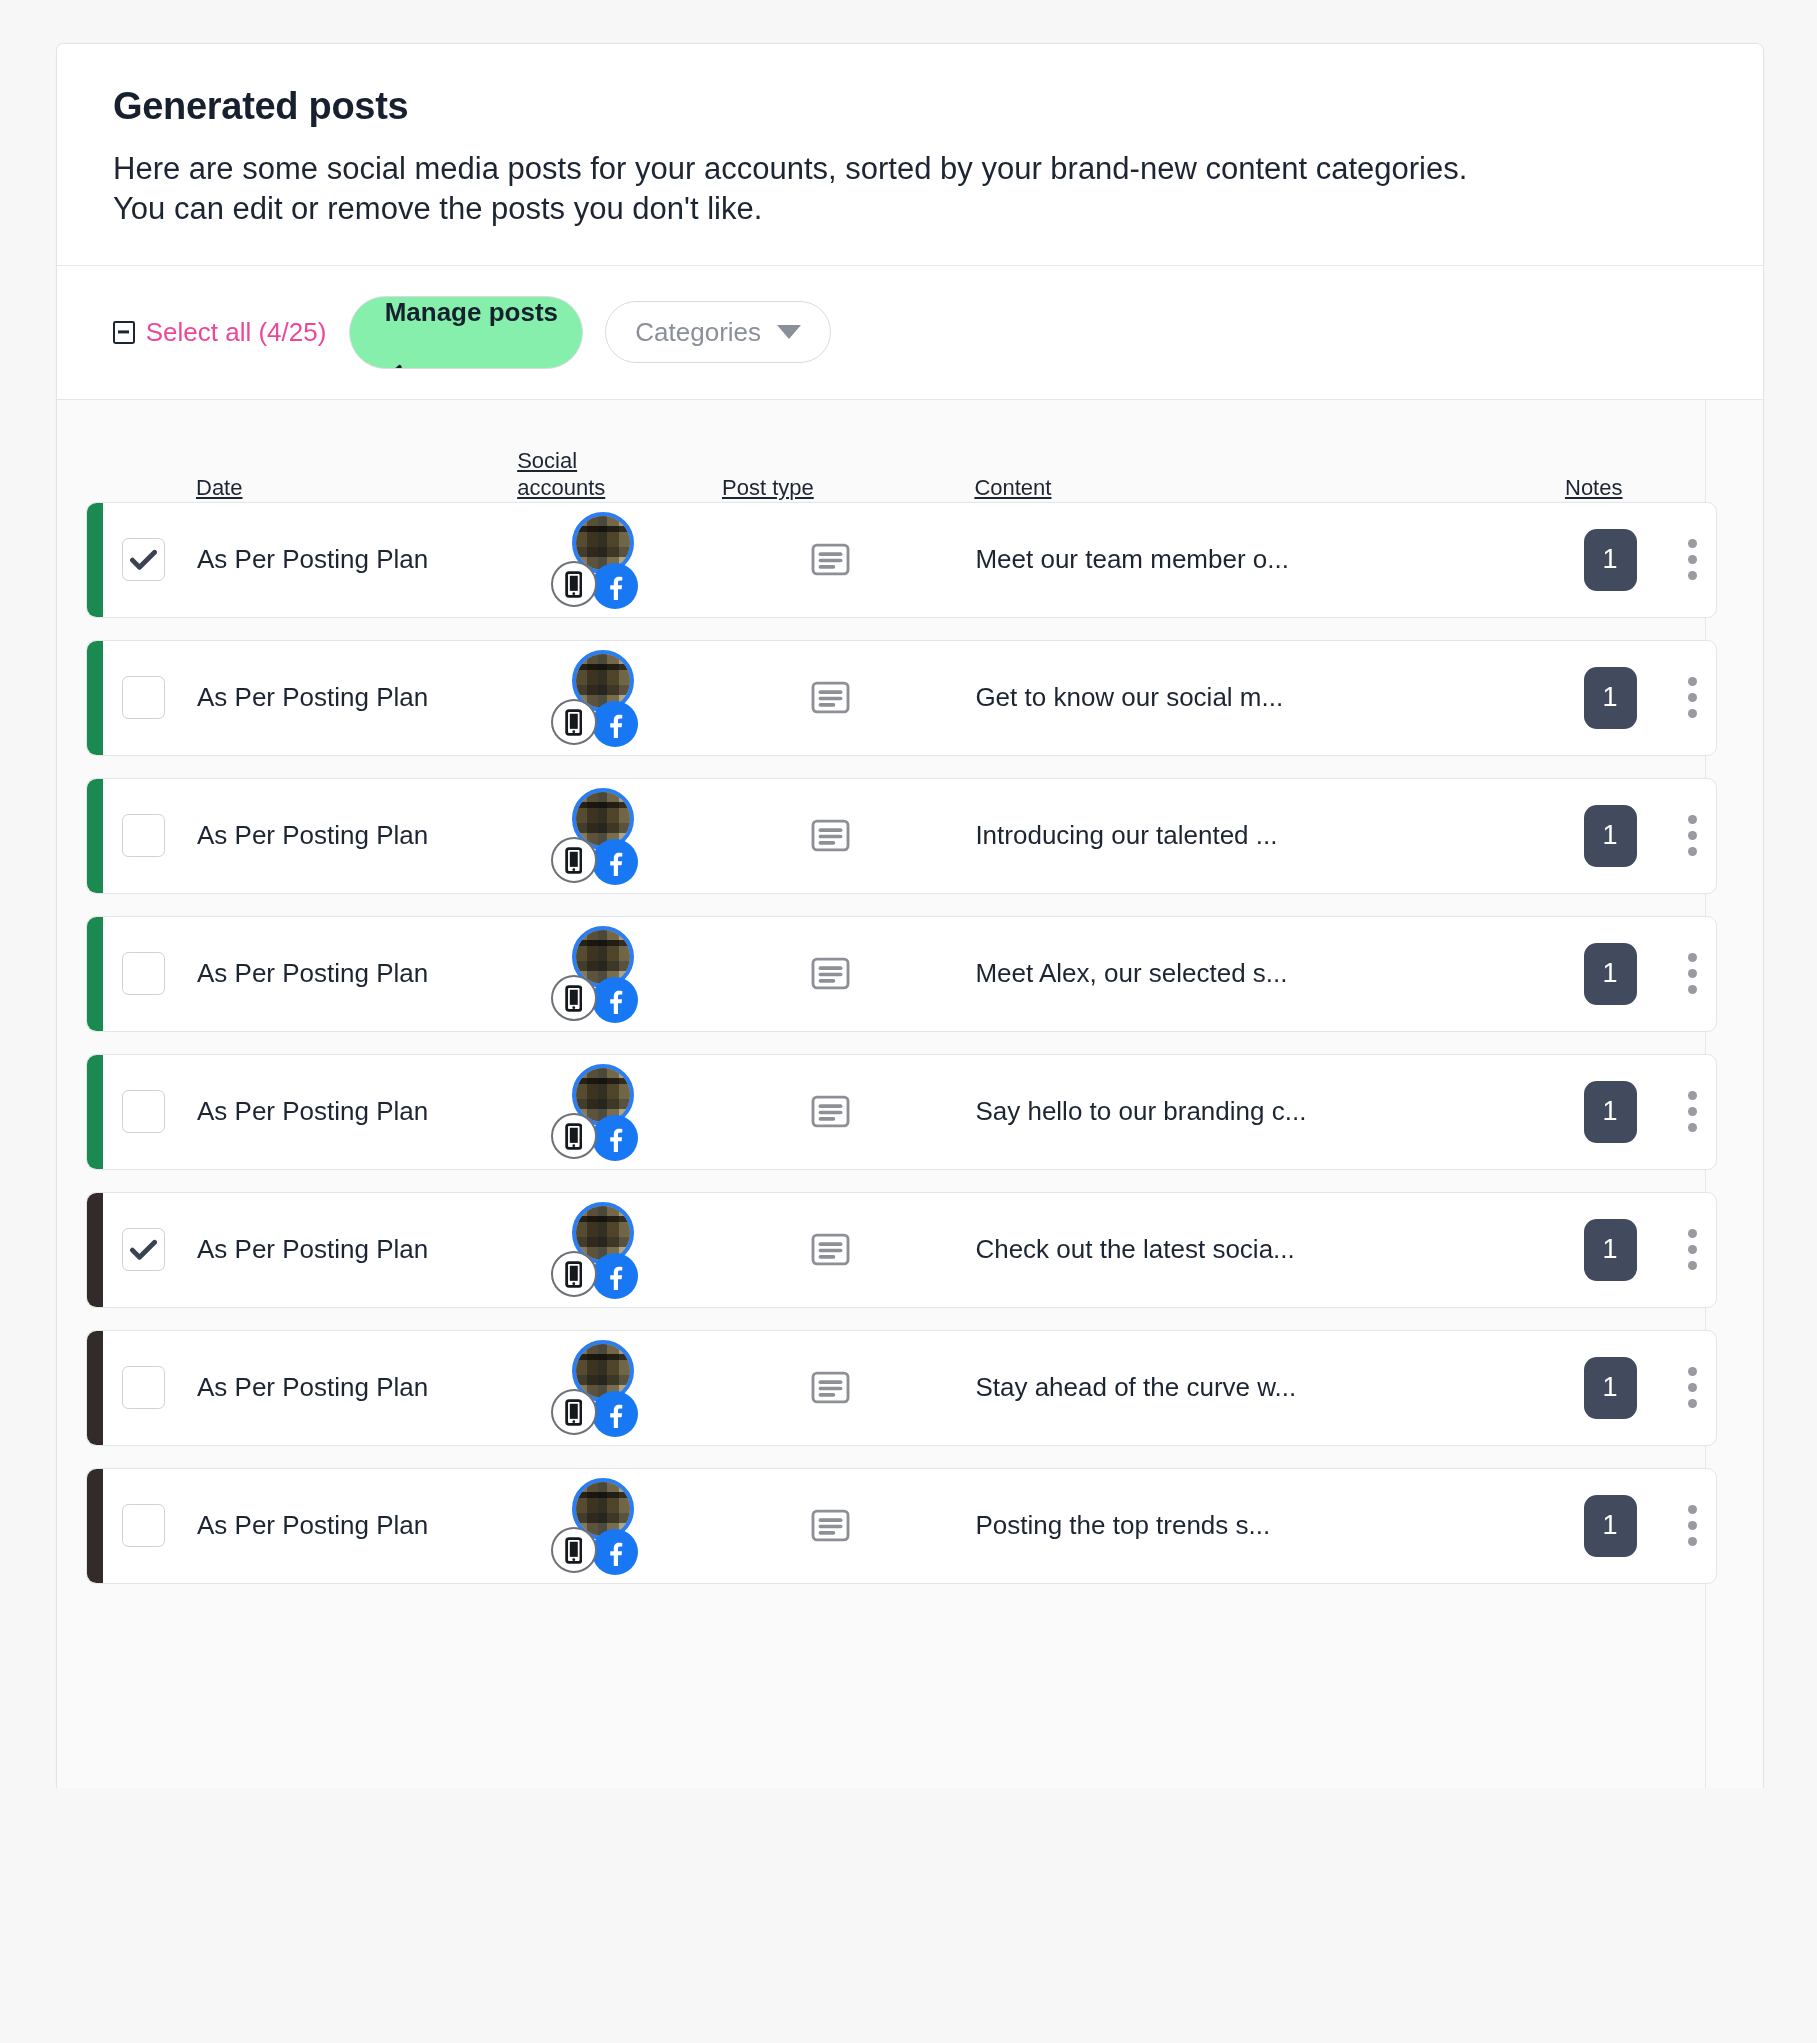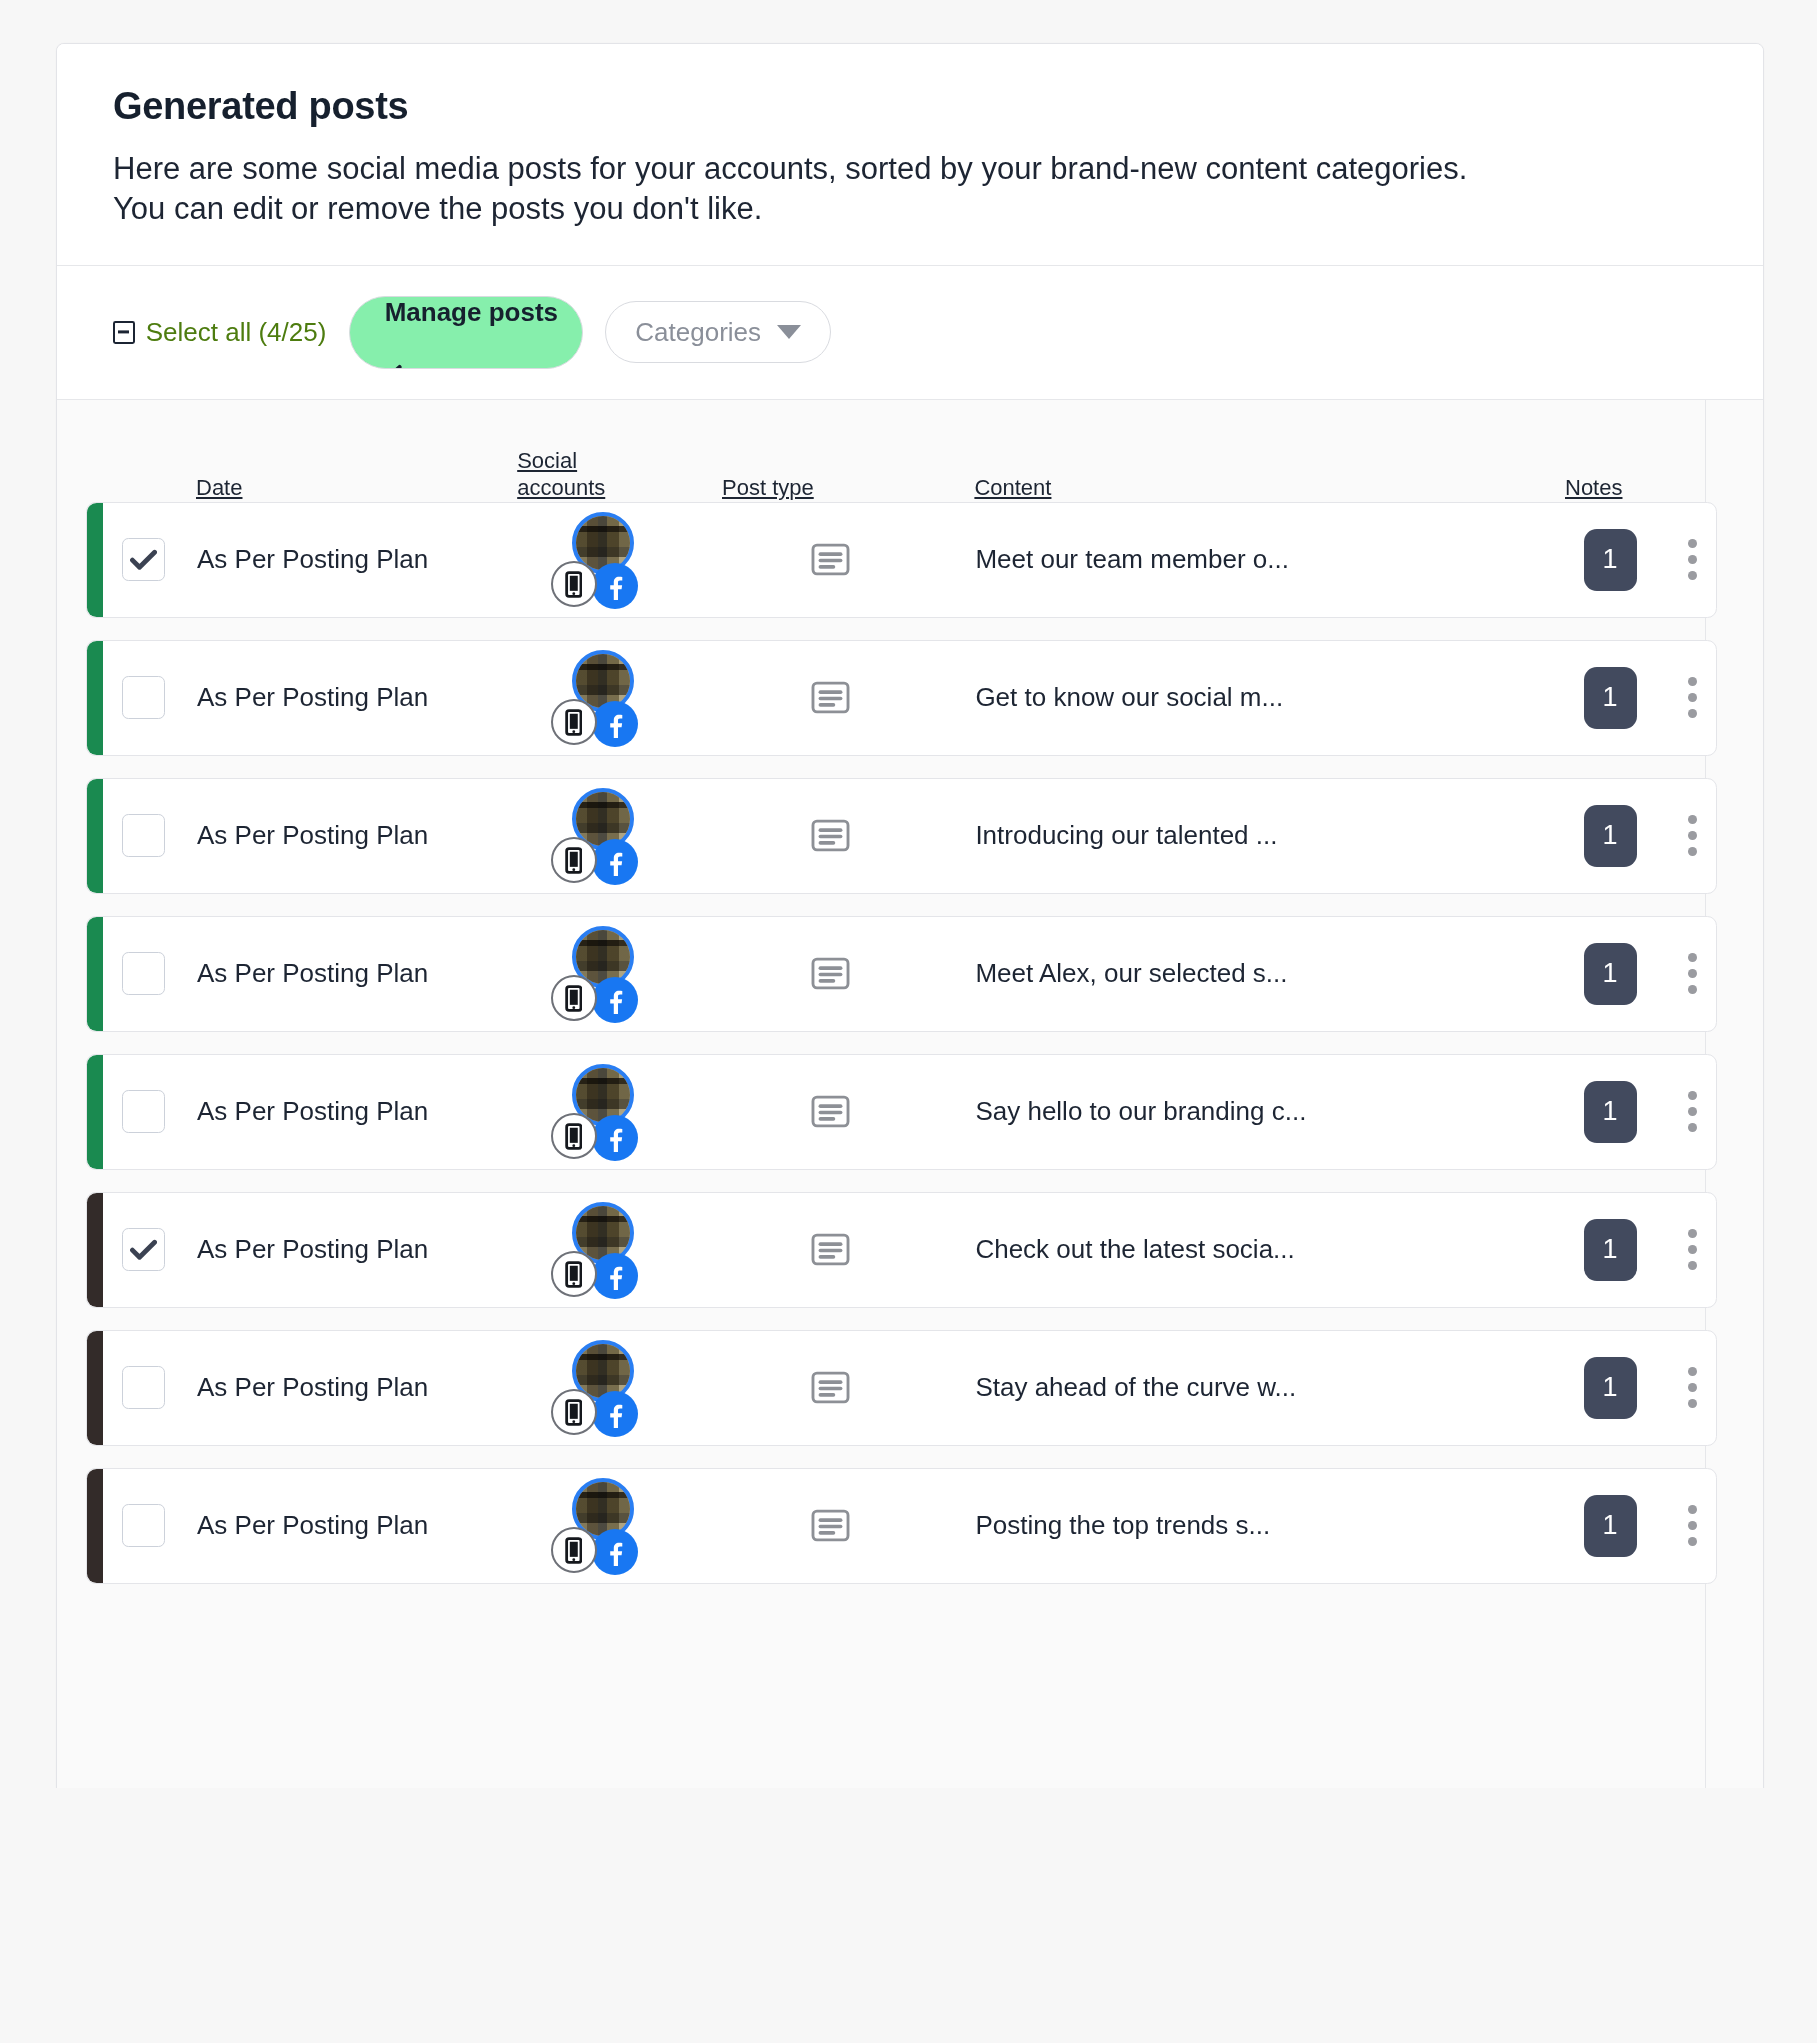--- a/index.html
+++ b/index.html
@@ -67,21 +67,21 @@
     padding: 30px 56px 30px 56px;
     border-bottom: 0.8px solid #e6e7ea;
     background: #fff;
   }
 
   .select-all {
     display: flex;
     align-items: center;
     gap: 11.2px;
     font-size: 26px;
-    color: #4d7c0f;
+    color: #ec4899;
     cursor: pointer;
     user-select: none;
     white-space: nowrap;
   }
   .indeterminate-box {
     width: 21.5px; height: 23px;
     border: 2.4px solid #1b2433;
     border-radius: 2.4px;
     position: relative;
     flex: 0 0 auto;

